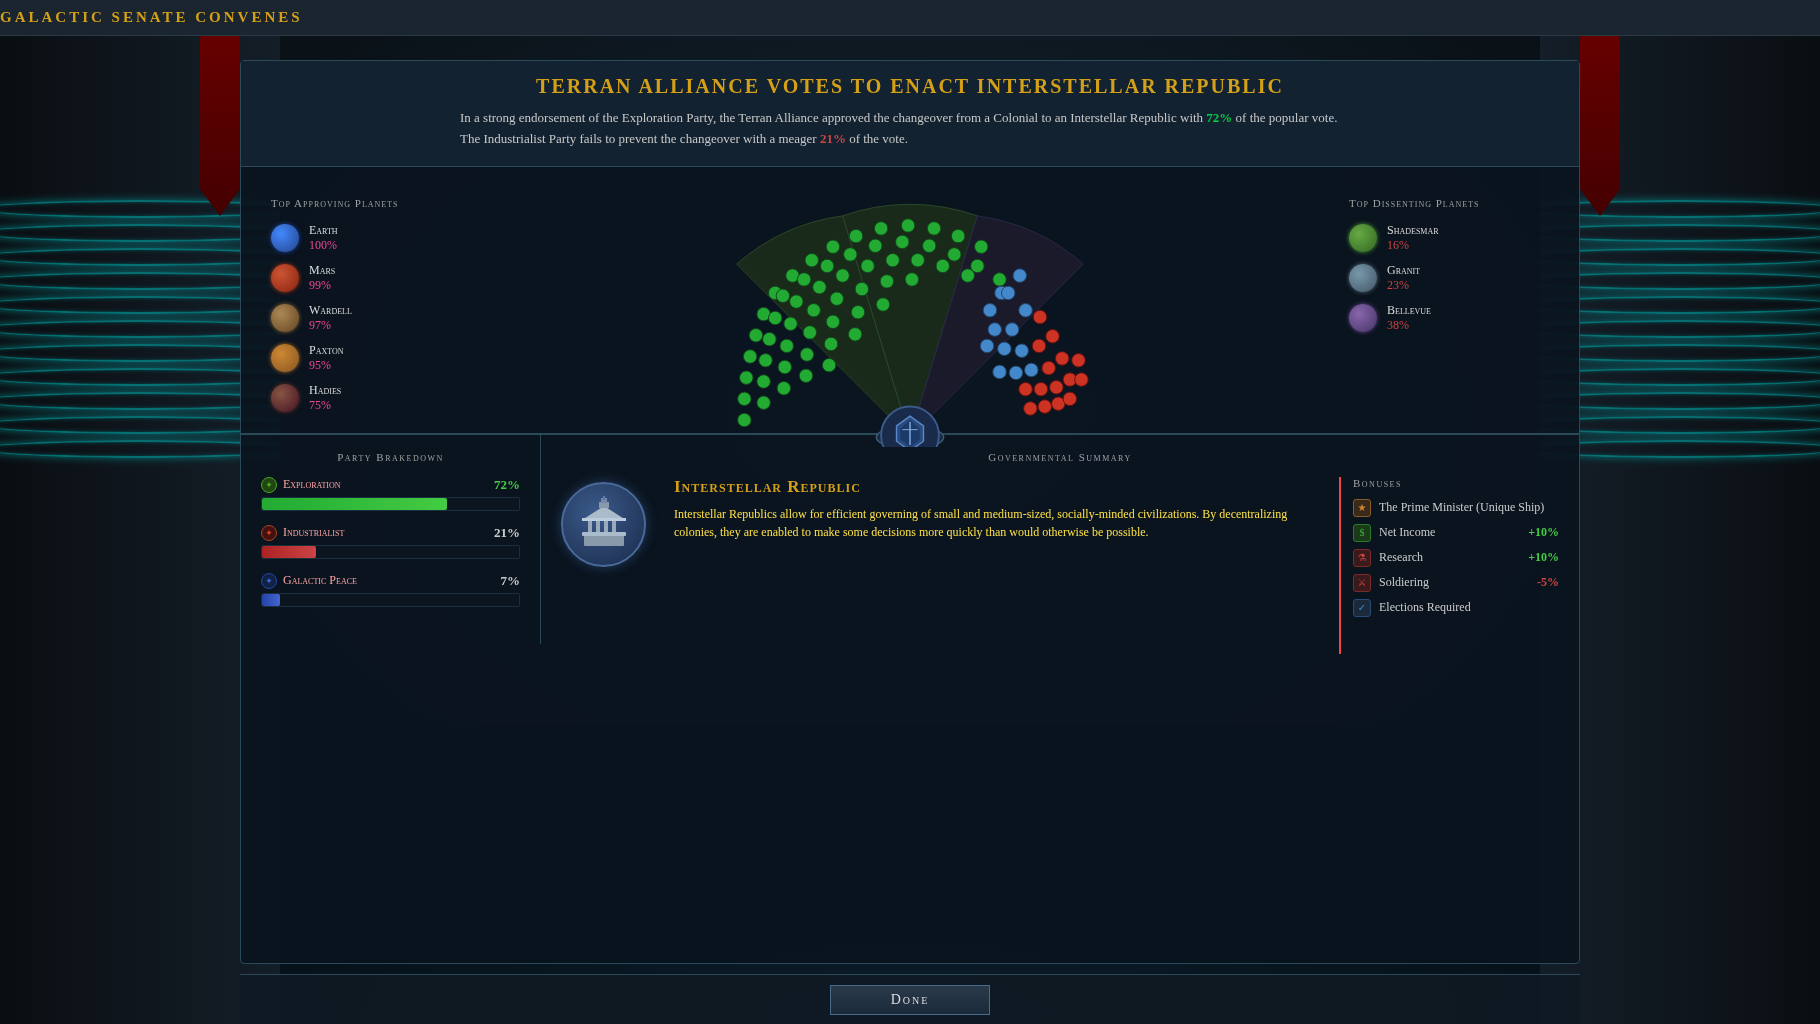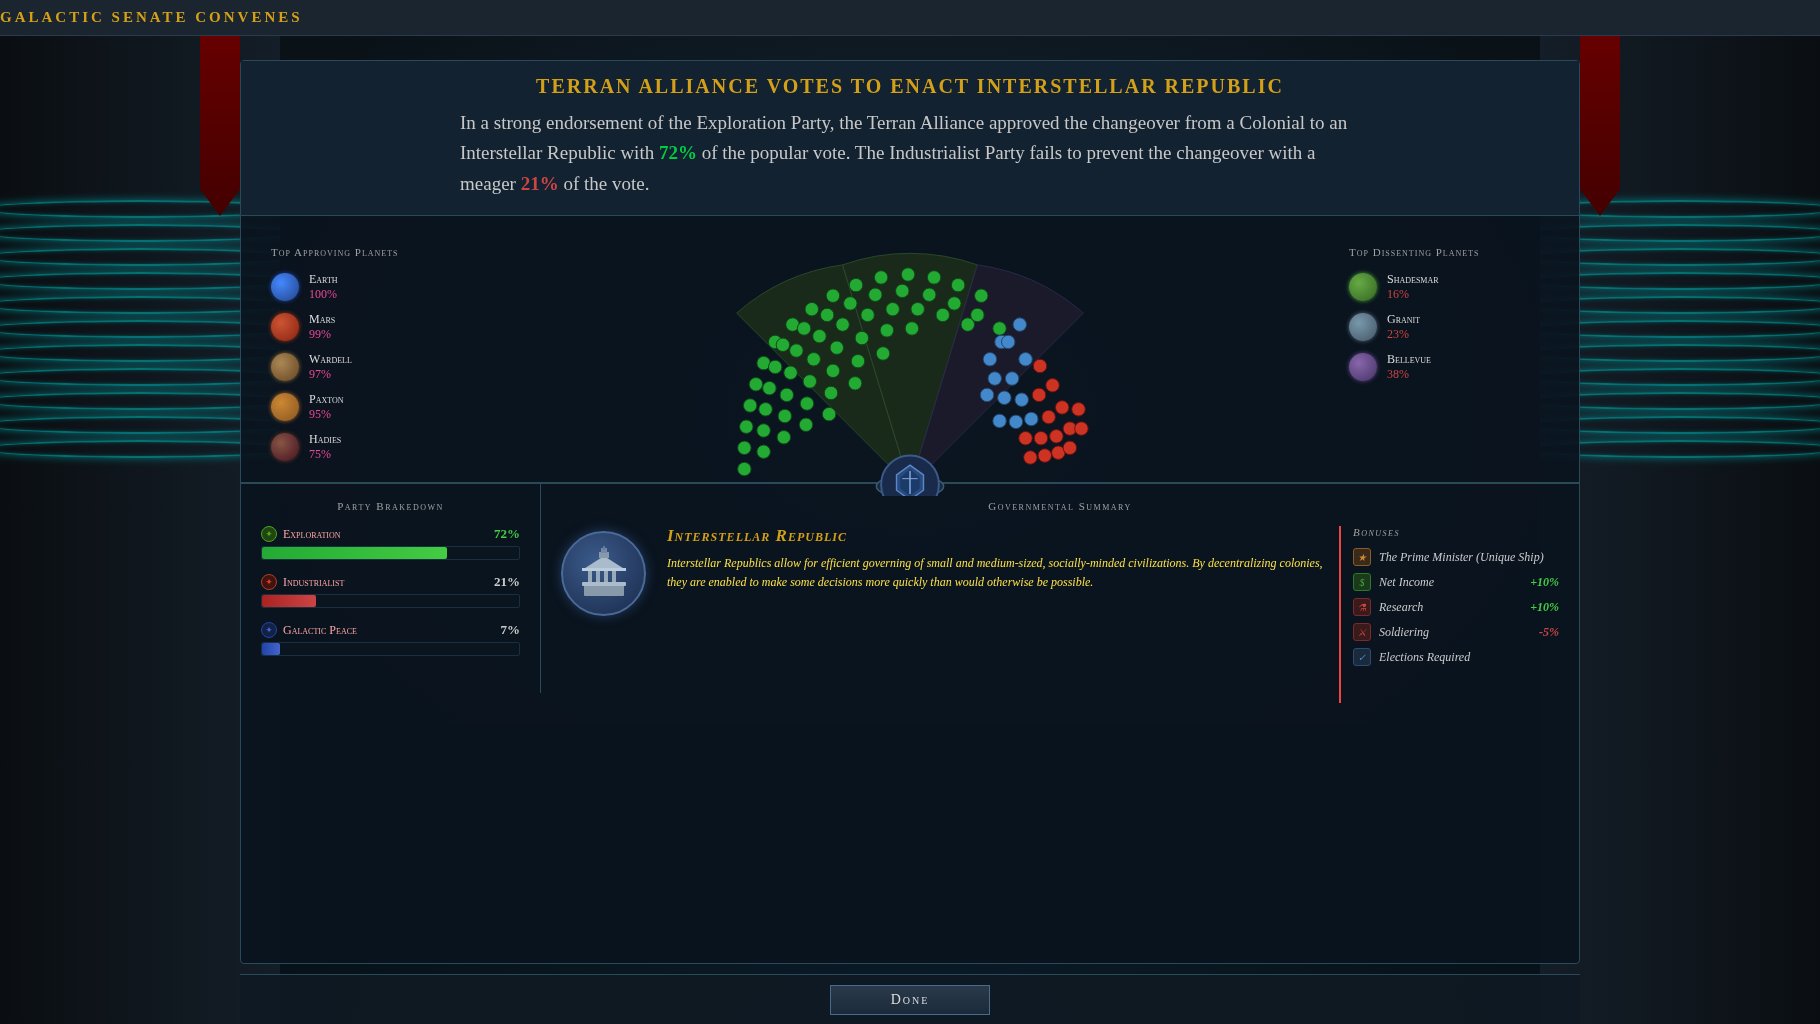--- a/index.html
+++ b/index.html
@@ -93,21 +93,21 @@
       color: #d4a017;
       font-size: 20px;
       font-weight: bold;
       letter-spacing: 2px;
       font-variant: small-caps;
       text-transform: uppercase;
       margin-bottom: 10px;
     }
     .vote-description {
       color: #c8c8c8;
-      font-size: 19px;
+      font-size: 13px;
       line-height: 1.6;
       text-align: left;
       max-width: 900px;
       margin: 4px auto;
     }
     .vote-pct-green { color: #00cc44; font-weight: bold; }
     .vote-pct-red { color: #cc4444; font-weight: bold; }
 
     
     .senate-area {
@@ -246,23 +246,22 @@
     .bar-blue { background: linear-gradient(to right, #2244aa, #4466cc); }
 
     
     .gov-section {
       flex: 1;
       padding: 16px 20px;
     }
 
     .gov-content {
       display: flex;
-      gap: 16px;
+      gap: 23px;
       height: 100%;
-      font-style: italic;
     }
 
     .gov-icon-area {
       flex-shrink: 0;
       width: 90px;
       display: flex;
       align-items: flex-start;
       padding-top: 5px;
     }
 

